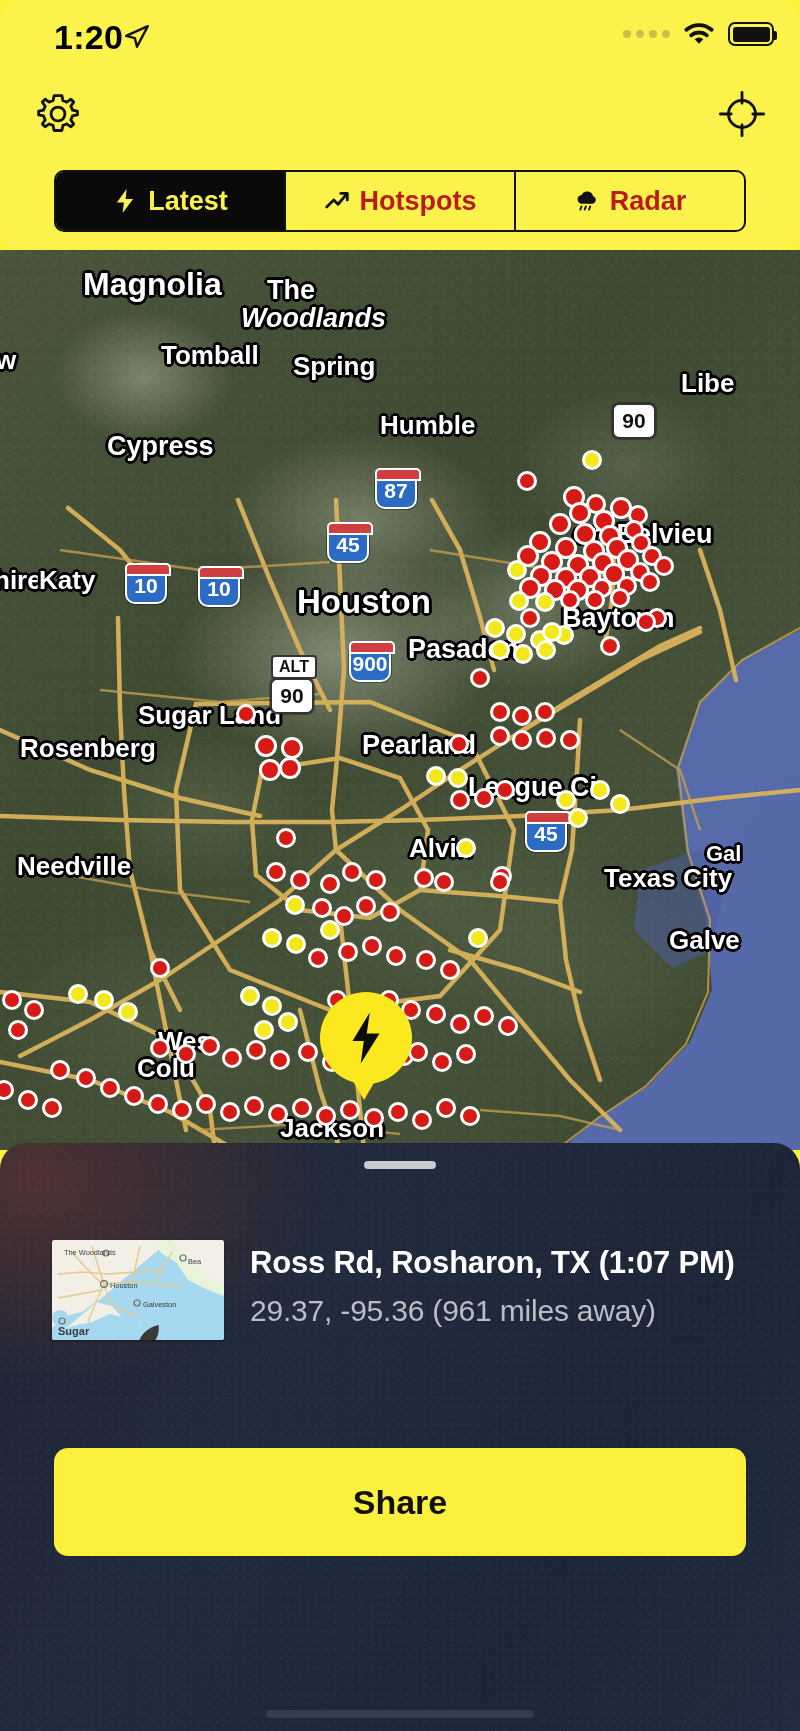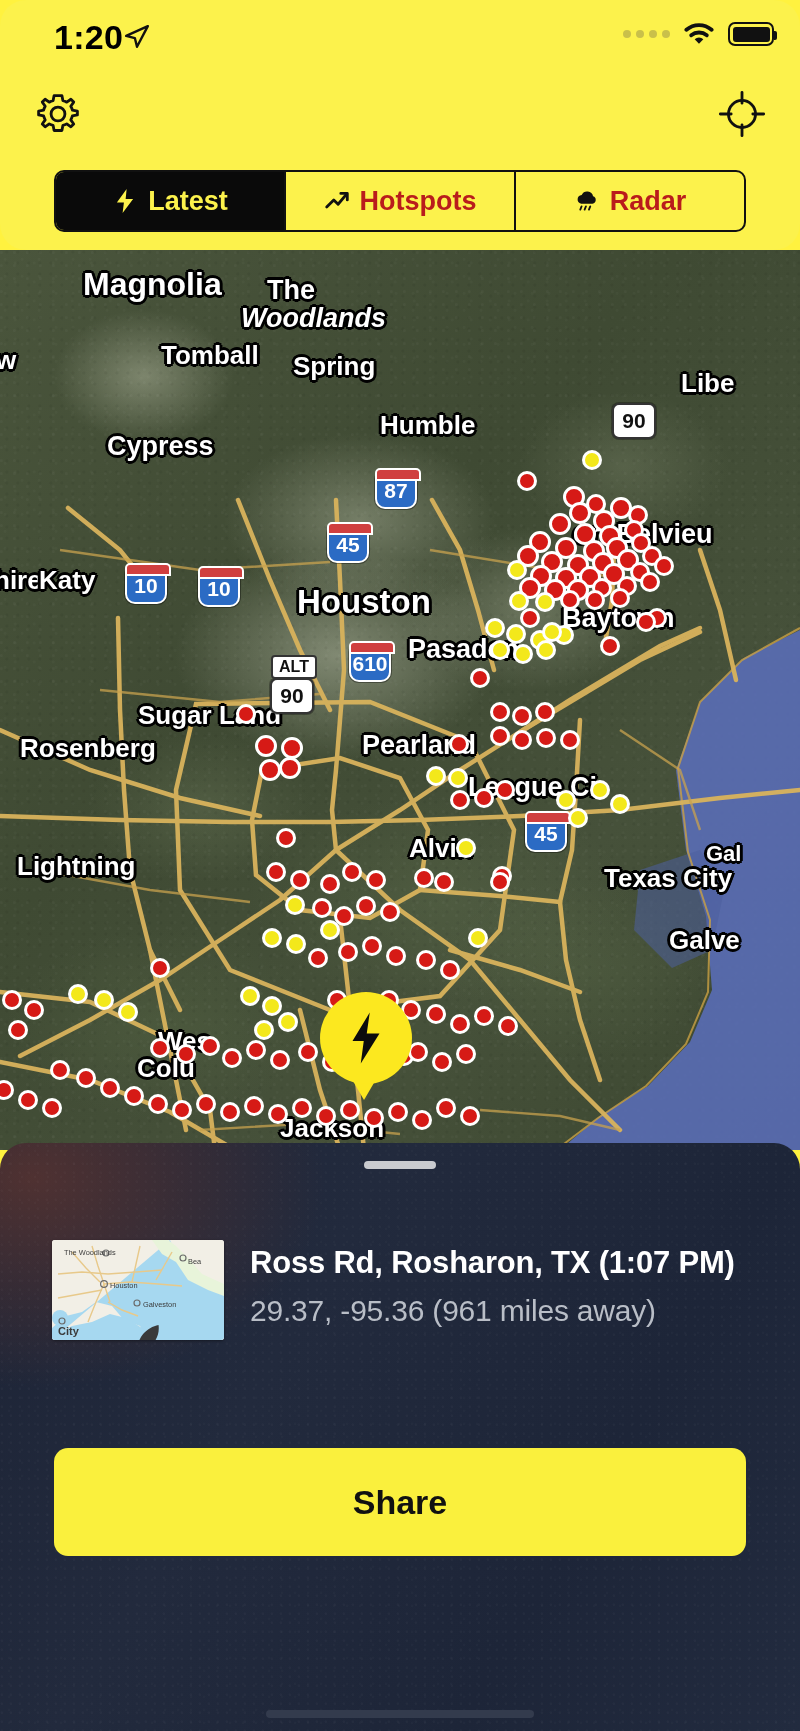--- a/index.html
+++ b/index.html
@@ -385,33 +385,33 @@
         <div class="map-label" style="left: 297px; top: 333px; font-size: 33px;">Houston</div>
         <div class="map-label" style="left: 573px; top: 269px; font-size: 27px;">ort Belvieu</div>
         <div class="map-label" style="left: 562px; top: 353px; font-size: 27px;">Baytown</div>
         <div class="map-label" style="left: 408px; top: 384px; font-size: 27px;">Pasaden</div>
         <div class="map-label" style="left: 138px; top: 450px; font-size: 26px;">Sugar Land</div>
         <div class="map-label" style="left: 20px; top: 483px; font-size: 26px;">Rosenberg</div>
         <div class="map-label" style="left: 362px; top: 480px; font-size: 27px;">Pearland</div>
         <div class="map-label" style="left: 468px; top: 522px; font-size: 27px;">League Ci</div>
         <div class="map-label" style="left: 409px; top: 583px; font-size: 26px;">Alvin</div>
         <div class="map-label" style="left: 604px; top: 613px; font-size: 26px;">Texas City</div>
-        <div class="map-label" style="left: 17px; top: 601px; font-size: 26px;">Lightning</div>
+        <div class="map-label" style="left: 17px; top: 601px; font-size: 26px;">Needville</div>
         <div class="map-label" style="left: 669px; top: 675px; font-size: 26px;">Galve</div>
         <div class="map-label" style="left: 706px; top: 591px; font-size: 22px;">Gal</div>
         <div class="map-label" style="left: 158px; top: 776px; font-size: 26px;">Wes</div>
         <div class="map-label" style="left: 137px; top: 803px; font-size: 26px;">Colu</div>
         <div class="map-label" style="left: 280px; top: 863px; font-size: 26px;">Jackson</div>
       </div>
     <div id="map-shields">
         <div class="shield interstate" style="left: 375px; top: 223px;">87</div>
         <div class="shield interstate" style="left: 327px; top: 277px;">45</div>
         <div class="shield interstate" style="left: 125px; top: 318px;">10</div>
         <div class="shield interstate" style="left: 198px; top: 321px;">10</div>
-        <div class="shield interstate" style="left: 349px; top: 396px;">610</div>
+        <div class="shield interstate" style="left: 349px; top: 396px;">900</div>
         <div class="shield interstate" style="left: 525px; top: 566px;">45</div>
         <div class="shield us" style="left: 612px; top: 153px;">90</div>
         <div class="shield us" style="left: 270px; top: 428px;">90</div>
         <div class="shield alt" style="left: 271px; top: 405px;">ALT</div>
       </div>
     <div id="map-strikes">
         <div class="strike r" style="left: 517px; top: 221px; width: 20px; height: 20px;"></div>
         <div class="strike r" style="left: 563px; top: 236px; width: 22px; height: 22px;"></div>
         <div class="strike r" style="left: 586px; top: 244px; width: 20px; height: 20px;"></div>
         <div class="strike y" style="left: 582px; top: 200px; width: 20px; height: 20px;"></div>
@@ -613,21 +613,21 @@
             <text x="12" y="15">The Woodlands</text>
             <text x="136" y="24">Bea</text>
             <text x="58" y="48">Houston</text>
             <text x="91" y="67">Galveston</text>
           </g>
         </svg>
         <div class="thumb-brand">
           <svg width="9" height="11" viewBox="0 0 9 11">
             <path d="M6.1 0 c-.6.1-1.3.5-1.7 1 -.4.5-.7 1.2-.6 1.8 .7 0 1.4-.4 1.8-.9 .4-.5.6-1.2.5-1.9z M8.2 8.4 c-.2.5-.4.9-.7 1.3 -.4.5-.8 1-1.4 1 -.6 0-.8-.3-1.5-.3 -.7 0-.9.3-1.5.3 -.6 0-1-.5-1.4-1.1 -1-1.4-1.6-3.9-.6-5.5 .5-.8 1.3-1.3 2.1-1.3 .6 0 1.1.4 1.5.4 .4 0 1-.4 1.7-.4 .6 0 1.4.3 1.9 1 -1.6 1-1.4 3.4.3 4.1z" fill="#3a3a3a"></path>
           </svg>
-          <span>City</span>
+          <span>Sugar</span>
         </div>
       </div>
 
       <div class="detail-text">
         <div class="detail-title">Ross Rd, Rosharon, TX (1:07 PM)</div>
         <div class="detail-sub">29.37, -95.36 (961 miles away)</div>
       </div>
     </div>
 
     <button class="share-btn">Share</button>

